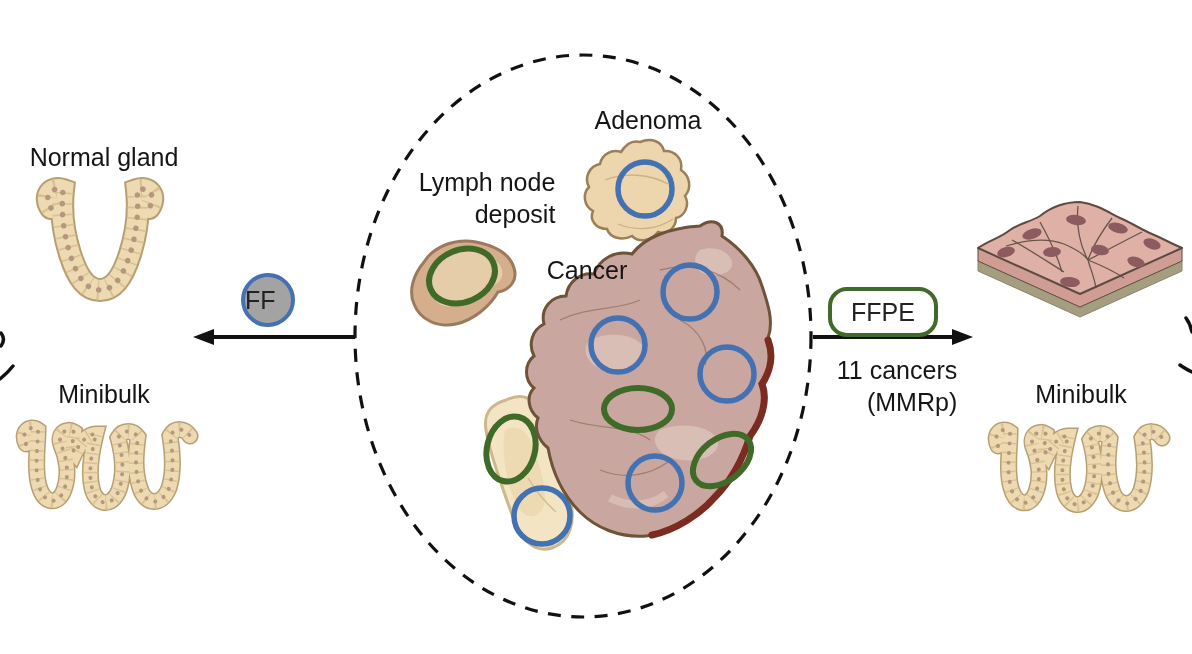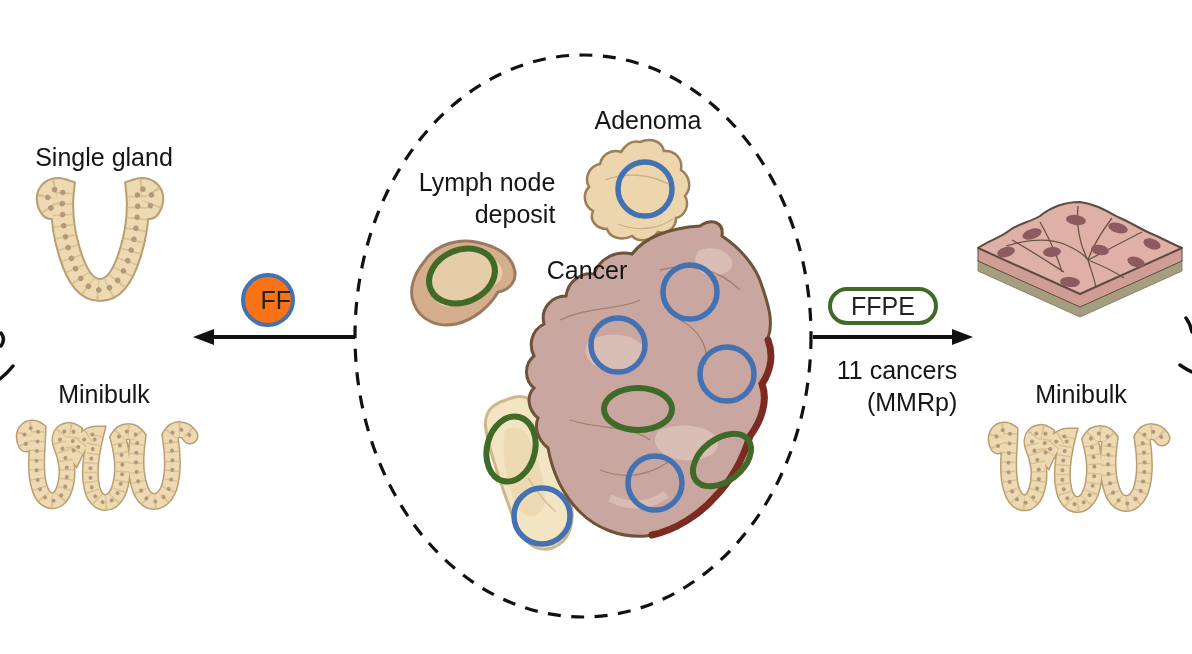--- a/index.html
+++ b/index.html
@@ -7,25 +7,25 @@
     position:relative;width:1192px;height:654px;background:#ffffff;overflow:hidden;
     font-family:"Liberation Sans","DejaVu Sans",sans-serif;color:#151515;
   }
   #art{position:absolute;left:0;top:0;}
   .label{
     position:absolute;transform:translate(-50%,-50%);
     font-size:25px;line-height:32px;text-align:right;white-space:nowrap;color:#151515;
   }
   .badge-ff{
     position:absolute;left:241px;top:273px;width:54px;height:54px;box-sizing:border-box;
-    border:4.5px solid #4371b2;border-radius:50%;background:#f97316;
-    display:flex;align-items:center;justify-content:flex-end;font-size:25px;color:#222;
+    border:4.5px solid #4371b2;border-radius:50%;background:#a3a3a3;
+    display:flex;align-items:center;justify-content:flex-start;font-size:25px;color:#222;
   }
   .badge-ffpe{
-    position:absolute;left:828px;top:287px;width:110px;height:38px;box-sizing:border-box;
+    position:absolute;left:828px;top:287px;width:110px;height:50px;box-sizing:border-box;
     border:4px solid #3f6a28;border-radius:19px;background:#fff;
     display:flex;align-items:center;justify-content:center;font-size:25px;color:#222;
   }
   .tube-out{fill:none;stroke:#b89e70;stroke-linecap:round;}
   .tube-fill{fill:none;stroke:#eddab3;stroke-linecap:round;}
   .tube-bars{fill:none;stroke:#d9c191;}
   .tube-dots{fill:none;stroke:#b5977b;stroke-linecap:round;}
   .blue-ring{fill:none;stroke:#4371b2;stroke-width:5.5px;}
   .green-ring{fill:none;stroke:#3f6a28;stroke-width:6px;}
   .detail-line{fill:none;stroke:#8f6e58;stroke-width:1.3px;opacity:.7;}
@@ -140,21 +140,21 @@
     <g>
       <path class="edge-mark" d="M 1 333 C 4 337 4 342 1 346"></path>
       <path class="edge-mark" d="M 0 379 C 5 375 9 371 13 366"></path>
     </g>
     <g>
       <path class="edge-mark" d="M 1186 318 C 1189 322 1191 327 1192 332"></path>
       <path class="edge-mark" d="M 1180 365 C 1184 368 1188 370 1192 372"></path>
     </g>
   </svg>
 
-  <div class="label" style="left:104px;top:157px">Single gland</div>
+  <div class="label" style="left:104px;top:157px">Normal gland</div>
 
   <div class="label" style="left:104px;top:394px">Minibulk</div>
 
 
   <div class="label" style="left:487px;top:198px">
     <div>Lymph node</div>
     <div>deposit</div>
   </div>
 
   <div class="label" style="left:648px;top:120px">Adenoma</div>

